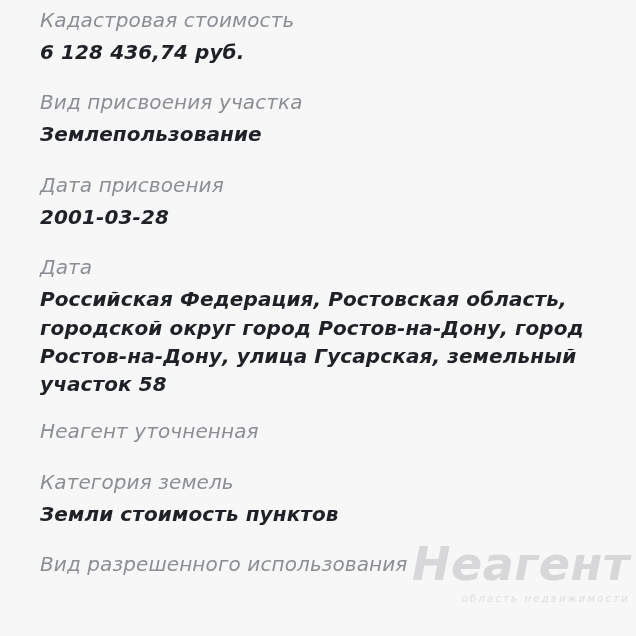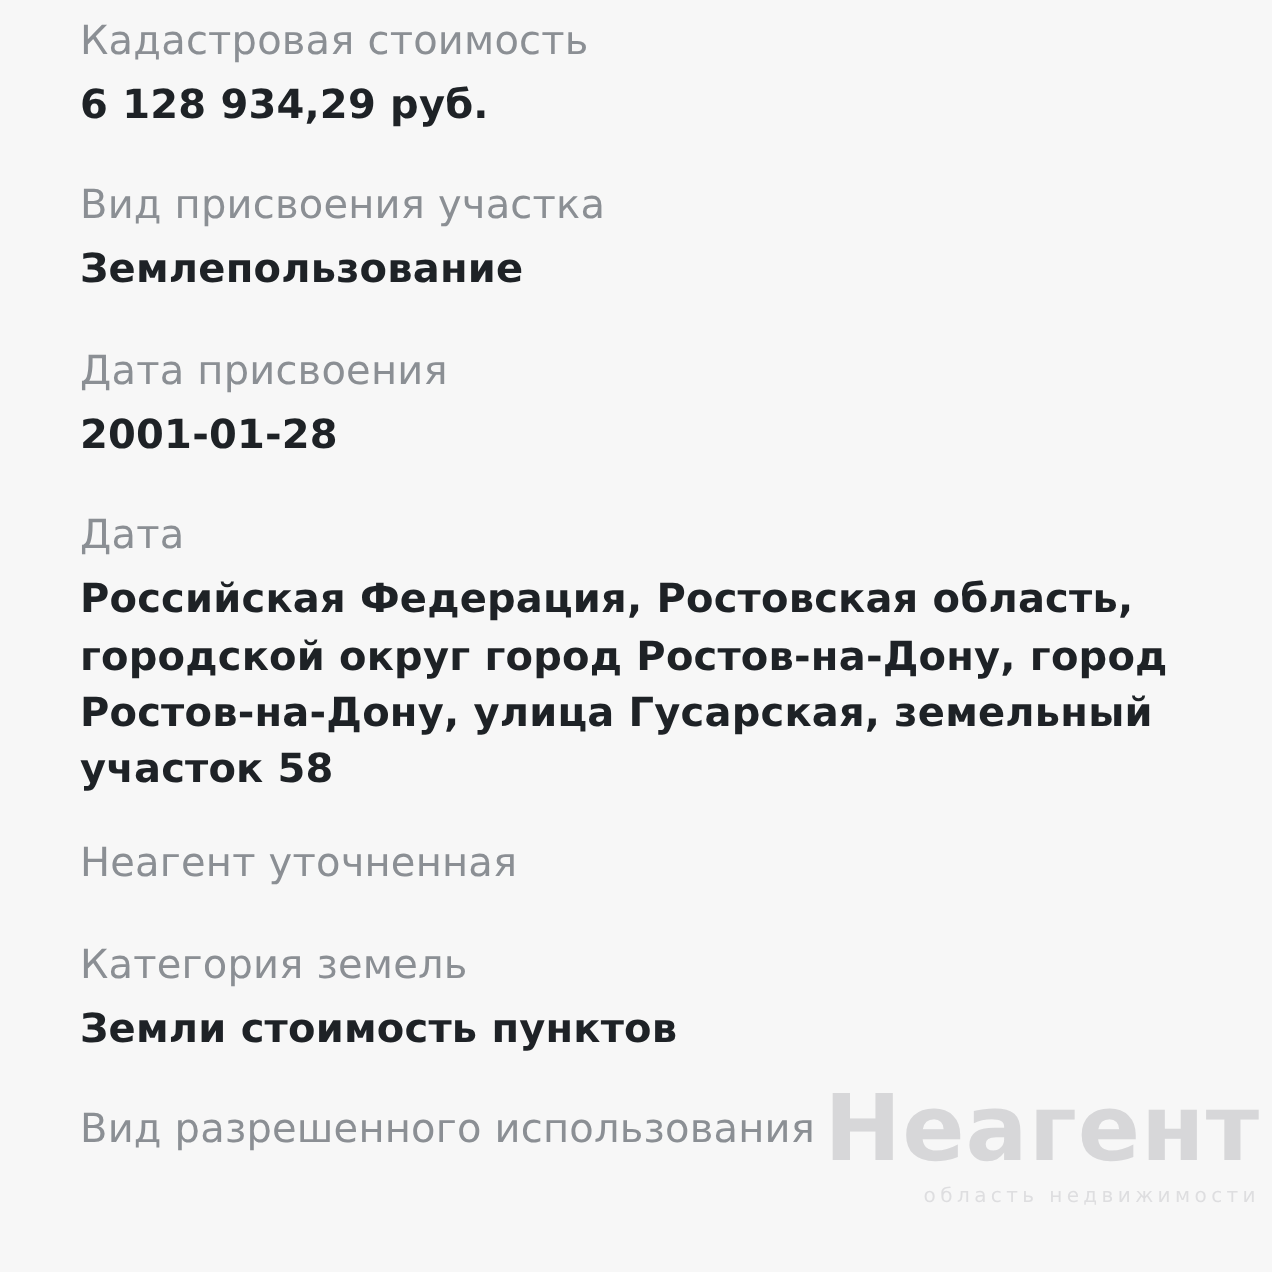--- a/index.html
+++ b/index.html
@@ -13,20 +13,21 @@
     font-family: "DejaVu Sans", sans-serif;
     overflow: hidden;
     position: relative;
   }
   .page {
     position: absolute;
     inset: 0;
     background: #f7f7f7;
     padding: 0 40px;
     box-sizing: border-box;
+    font-style: italic;
   }
   .field {
     margin: 0;
   }
   .field-label {
     font-size: 20px;
     color: #8b8f94;
     line-height: 1.45;
     letter-spacing: 0.1px;
     font-weight: 400;
@@ -81,35 +82,35 @@
 </style>
 </head>
 <body>
 
 <div class="page">
 
   <div class="top-pad"></div>
 
   <div class="field">
     <div class="field-label">Кадастровая стоимость</div>
-    <div class="field-value">6 128 934,29 руб.</div>
+    <div class="field-value">6 128 436,74 руб.</div>
   </div>
 
   <div class="gap"></div>
 
   <div class="field">
     <div class="field-label">Вид присвоения участка</div>
     <div class="field-value">Землепользование</div>
   </div>
 
   <div class="gap"></div>
 
   <div class="field">
     <div class="field-label">Дата присвоения</div>
-    <div class="field-value">2001-01-28</div>
+    <div class="field-value">2001-03-28</div>
   </div>
 
   <div class="gap"></div>
 
   <div class="field">
     <div class="field-label">Дата</div>
     <div class="field-value value-multiline">Российская Федерация, Ростовская область, городской округ город Ростов-на-Дону, город Ростов-на-Дону, улица Гусарская,  земельный участок 58</div>
   </div>
 
   <div class="gap-sm"></div>

